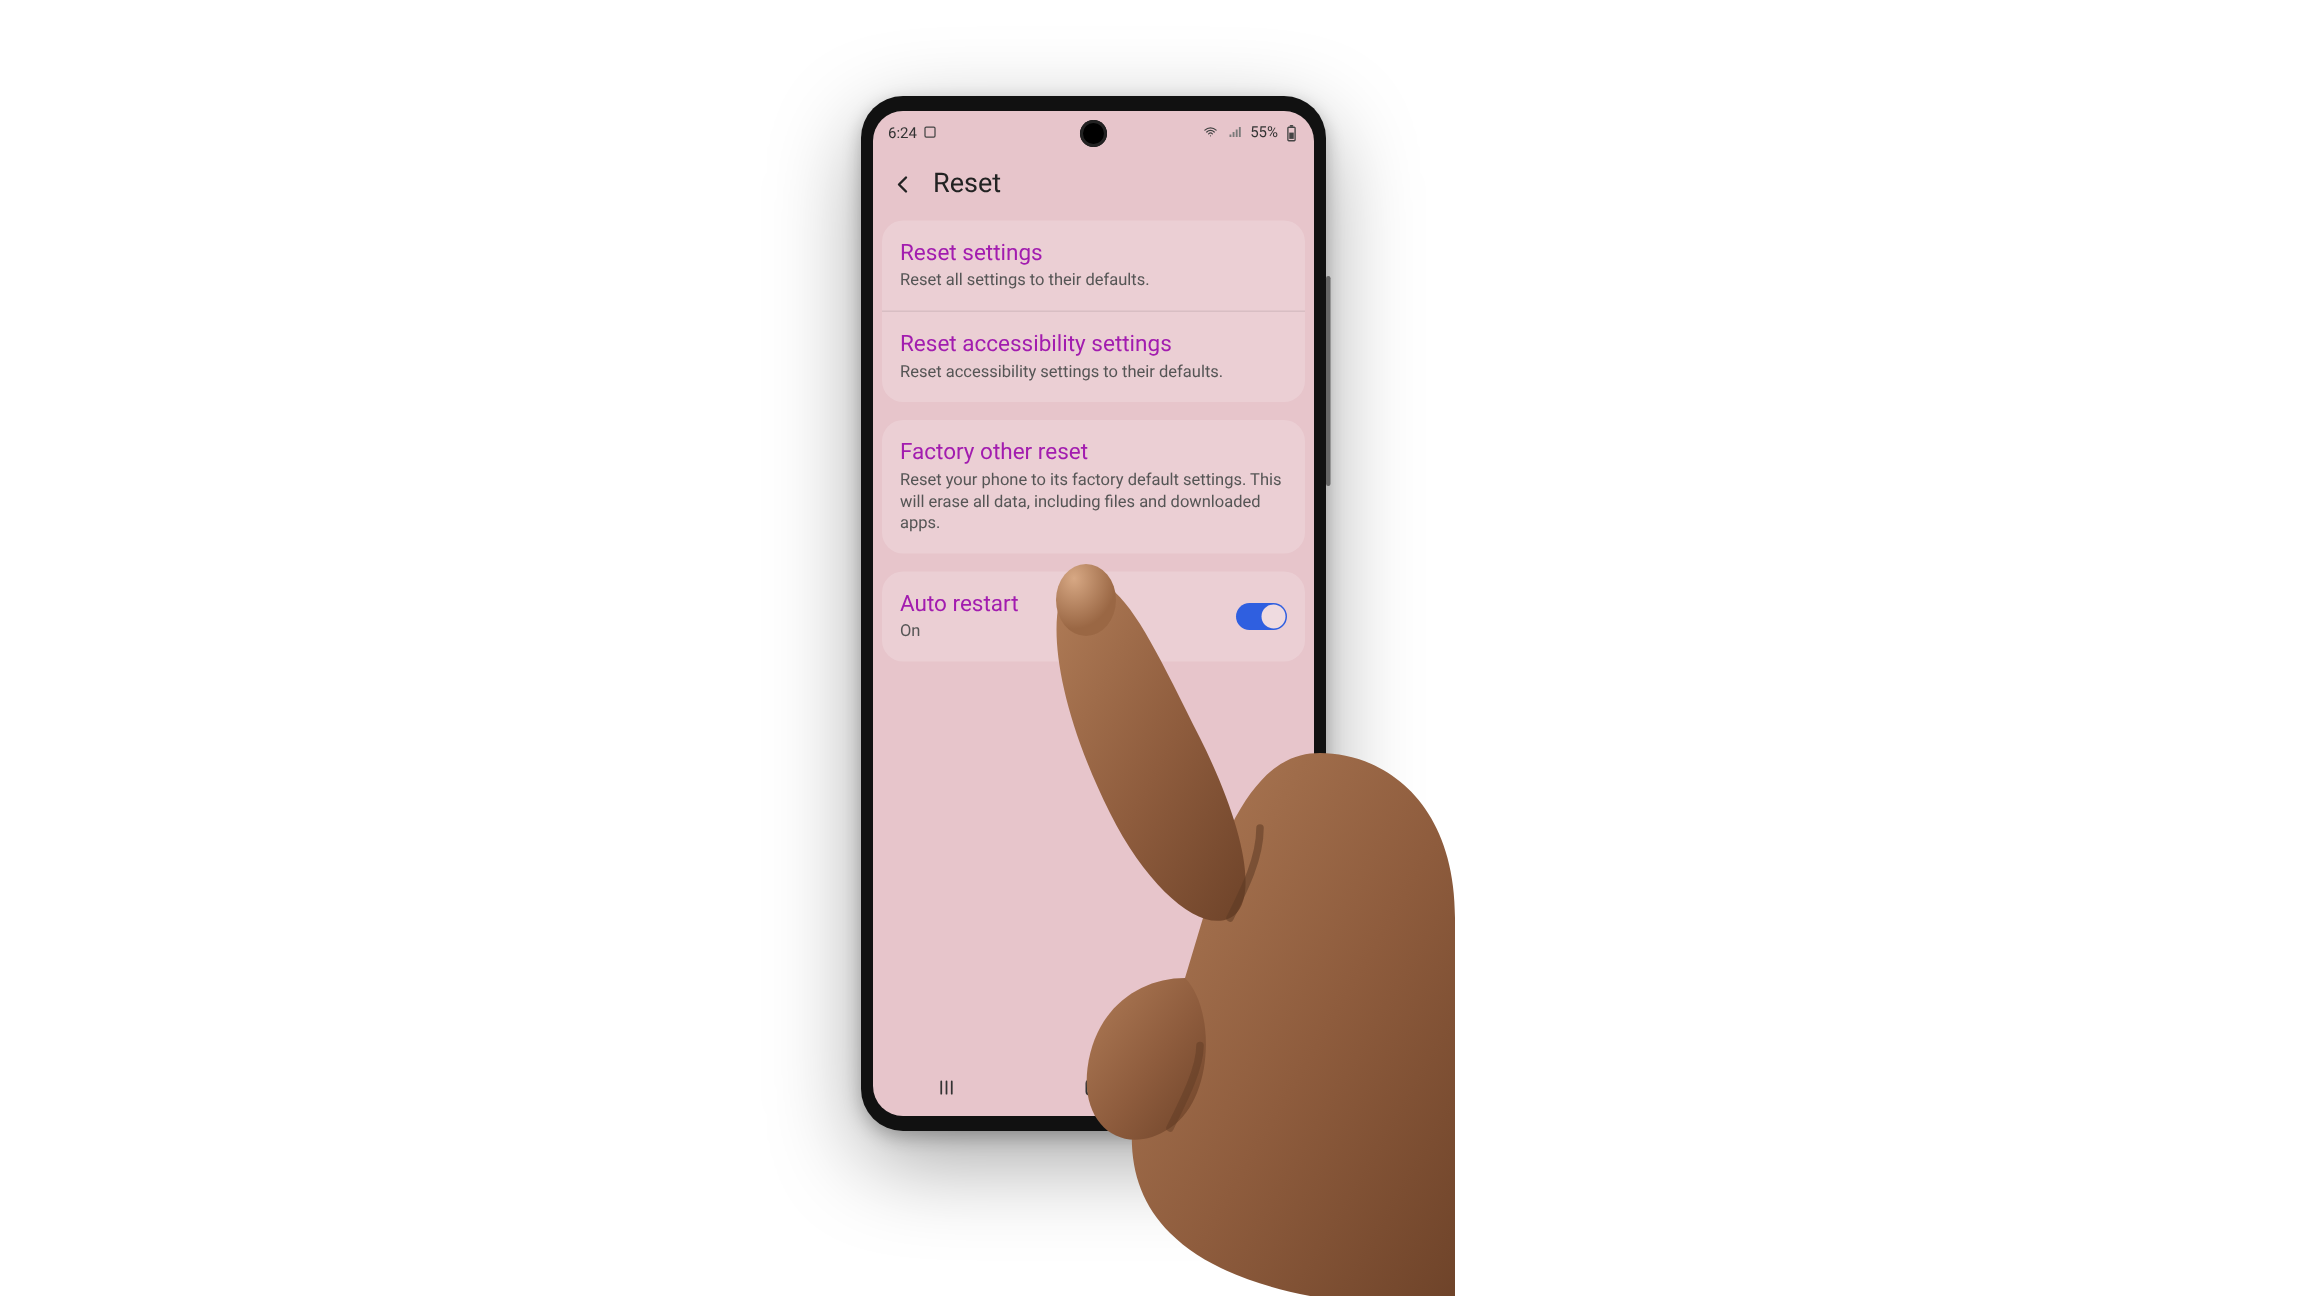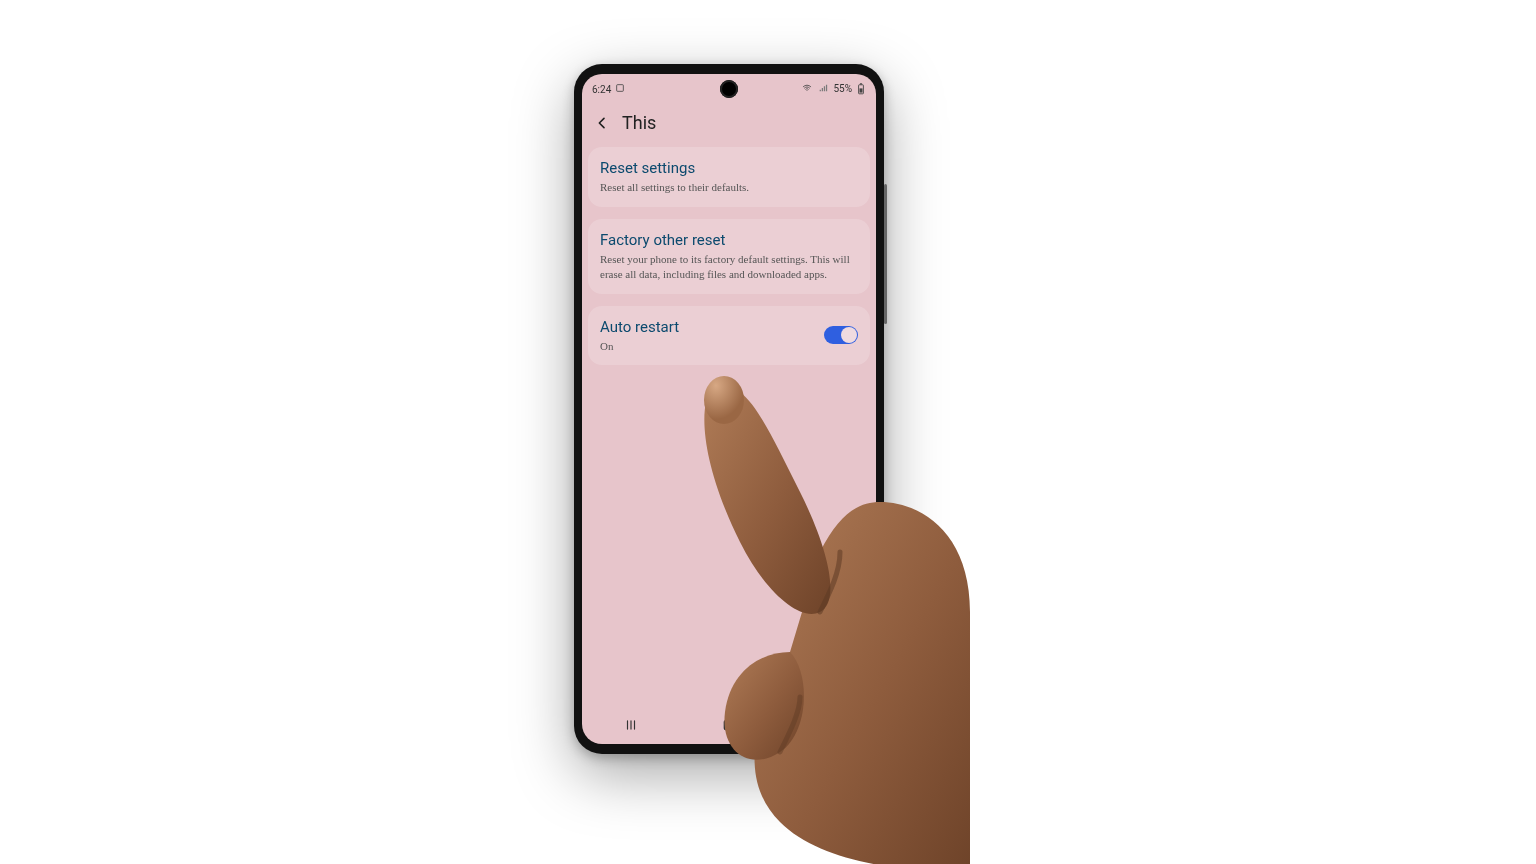--- a/index.html
+++ b/index.html
@@ -12,22 +12,22 @@
   .status-left{display:flex;gap:4px;align-items:center;}
   .status-right{display:flex;gap:4px;align-items:flex-start;}
   .signal svg,.wifi svg,.batt svg{display:block;}
   .header{display:flex;align-items:center;gap:10px;padding:14px 12px 14px 10px;}
   .back{width:20px;height:20px;display:flex;align-items:center;justify-content:center;color:#222;}
   .title{font-size:18px;color:#222;}
   .content{padding:0 6px;}
   .card{background:rgba(255,255,255,.18);border-radius:14px;overflow:hidden;margin-bottom:12px;}
   .row{padding:12px 12px 12px 12px;}
   .row+.row{border-top:1px solid rgba(0,0,0,.08);}
-  .row .label{font-size:15px;color:#0c4a6e;margin-bottom:3px;}
-  .row .desc{font-size:11px;color:#555;line-height:1.35;font-family:Liberation Serif, serif;}
+  .row .label{font-size:15px;color:#a21caf;margin-bottom:3px;}
+  .row .desc{font-size:11px;color:#555;line-height:1.35;}
   .row.toggle{display:flex;align-items:center;justify-content:flex-start;}
   .row.toggle .text{flex:1;}
   .switch{position:relative;width:34px;height:18px;border-radius:10px;background:#2f5fe0;}
   .switch .knob{position:absolute;right:1px;top:1px;width:16px;height:16px;border-radius:50%;background:#efdbe0;}
   .navbar{position:absolute;left:0;right:0;bottom:8px;display:flex;justify-content:space-around;align-items:center;height:22px;}
   .nav-icon{width:40px;height:16px;display:flex;align-items:center;justify-content:center;color:#333;}
   
   .finger{position:absolute;left:670px;top:352px;width:280px;height:470px;pointer-events:none;}
 </style>
 </head>
@@ -69,28 +69,32 @@
           </span>
         </div>
       </div>
 
       <div class="header">
         <div class="back">
           <svg width="16" height="16" viewBox="0 0 24 24">
               <path d="M15 5l-7 7 7 7" fill="none" stroke="#222" stroke-width="2.4" stroke-linecap="round" stroke-linejoin="round"></path>
             </svg>
         </div>
-        <div class="title">This</div>
+        <div class="title">Reset</div>
       </div>
 
       <div class="content">
         <div class="card">
           <div class="row">
             <div class="label">Reset settings</div>
             <div class="desc">Reset all settings to their defaults.</div>
+          </div>
+          <div class="row">
+            <div class="label">Reset accessibility settings</div>
+            <div class="desc">Reset accessibility settings to their defaults.</div>
           </div>
         </div>
 
         <div class="card">
           <div class="row">
             <div class="label">Factory other reset</div>
             <div class="desc">Reset your phone to its factory default settings. This will erase all data, including files and downloaded apps.</div>
           </div>
         </div>
 

